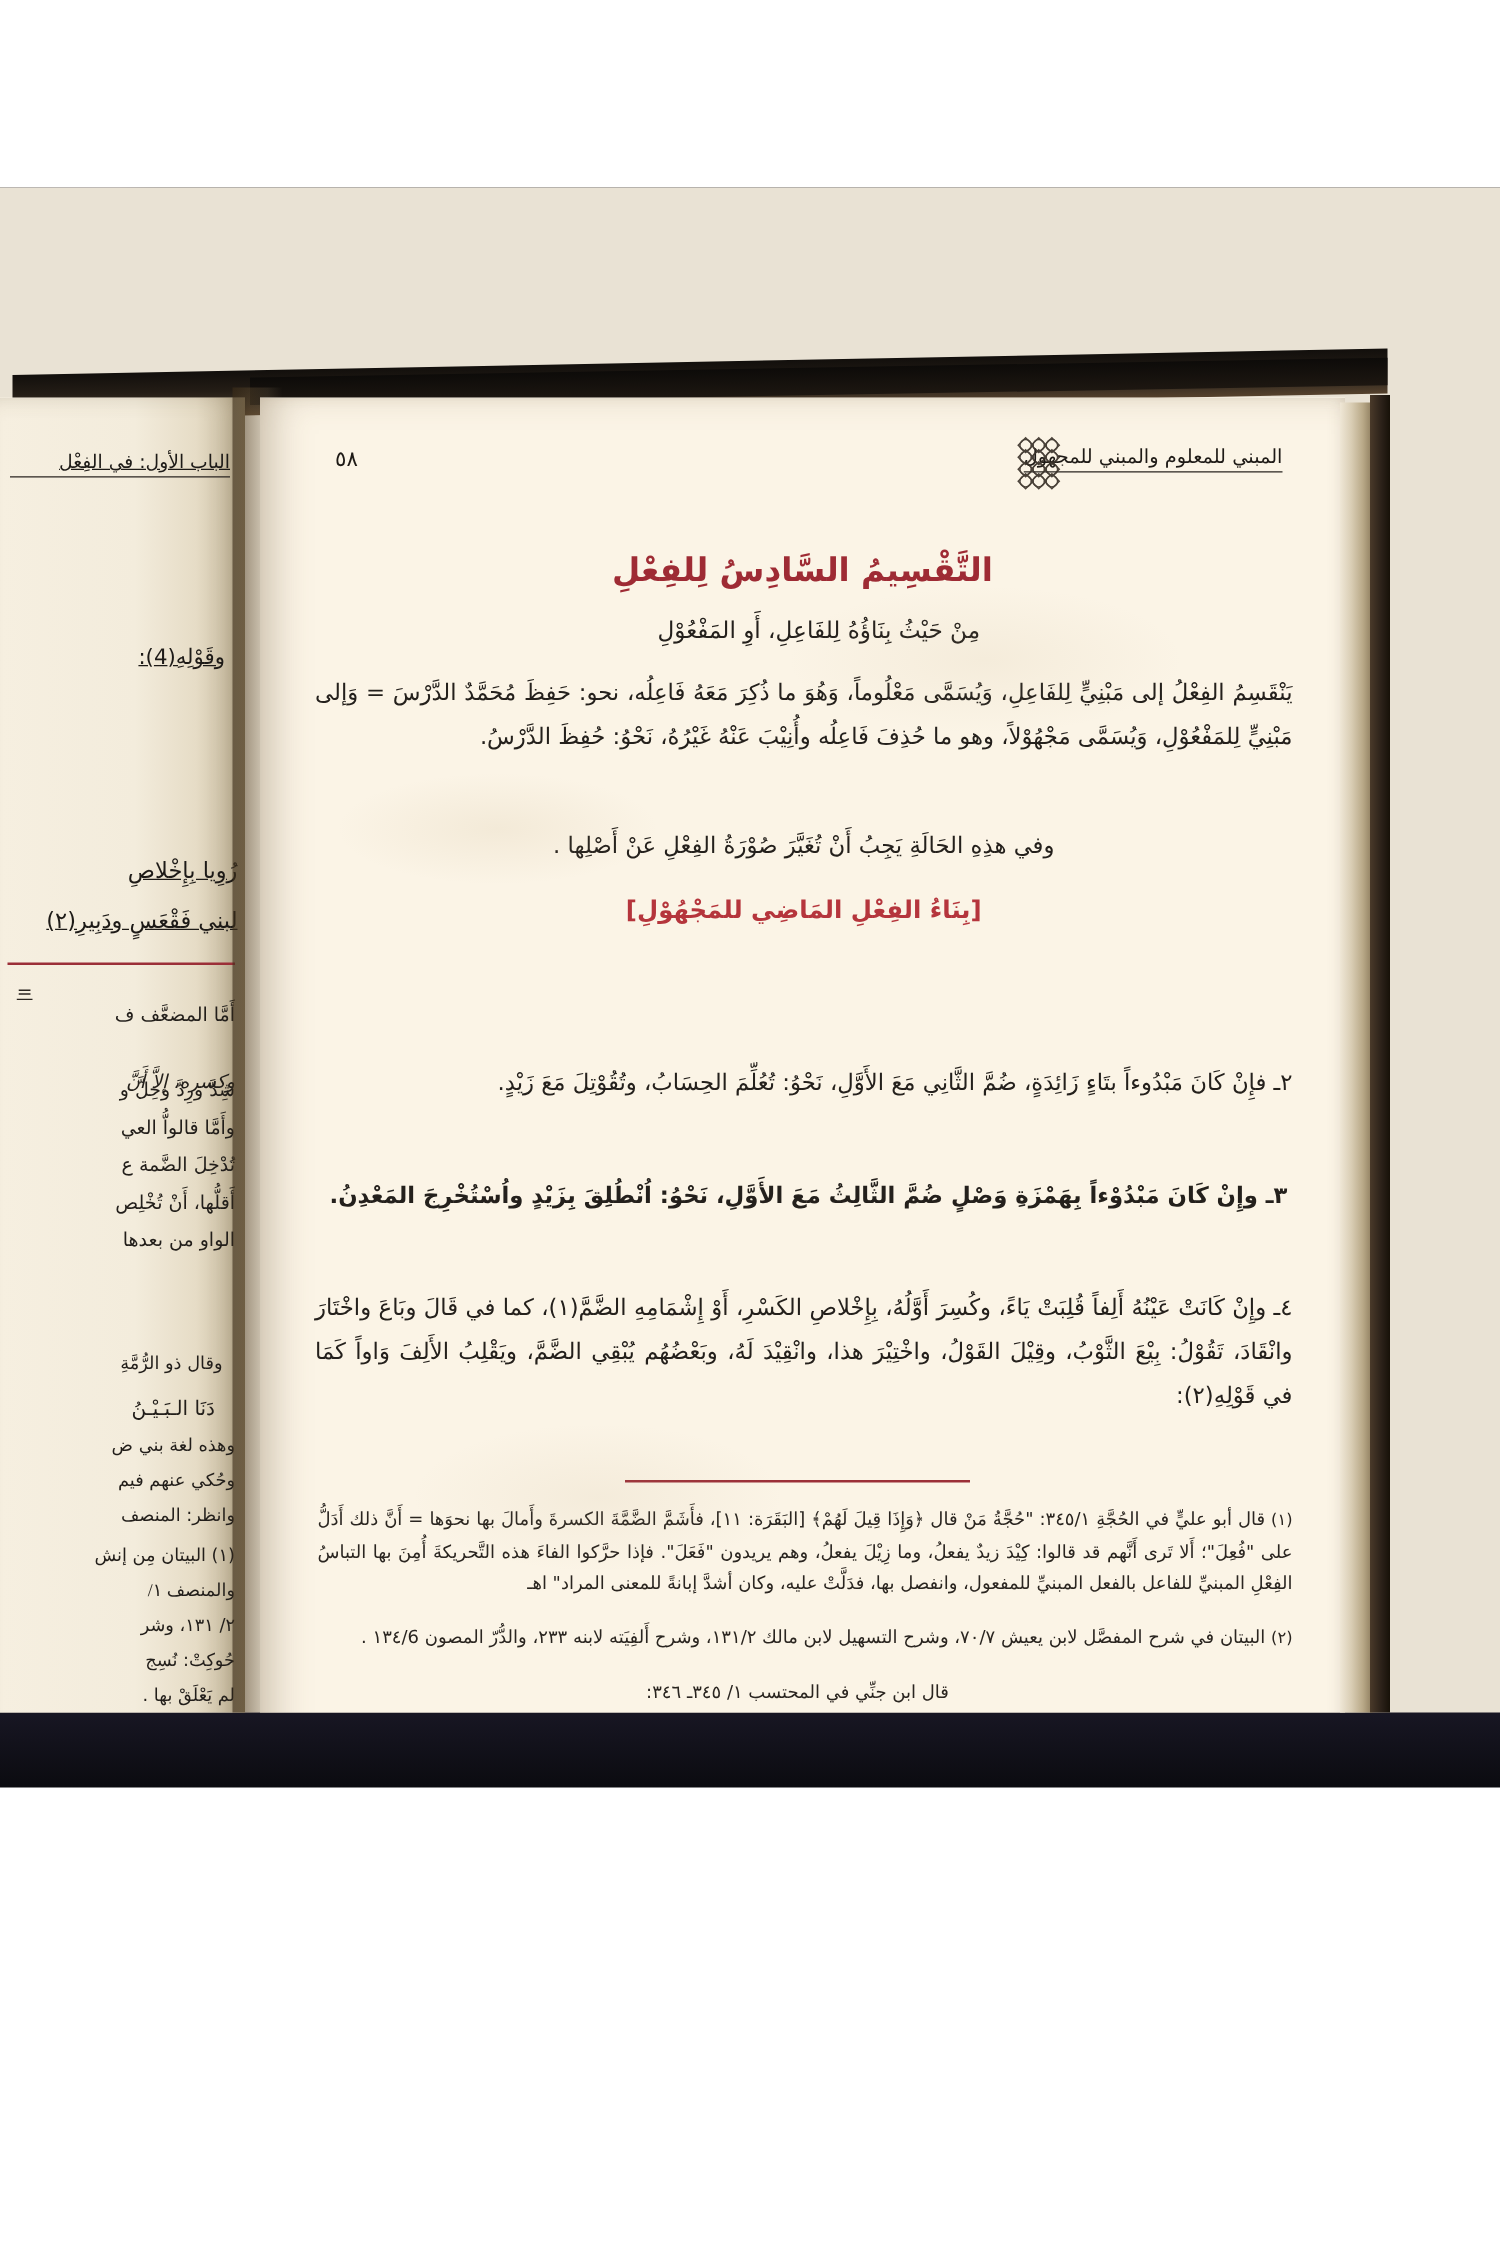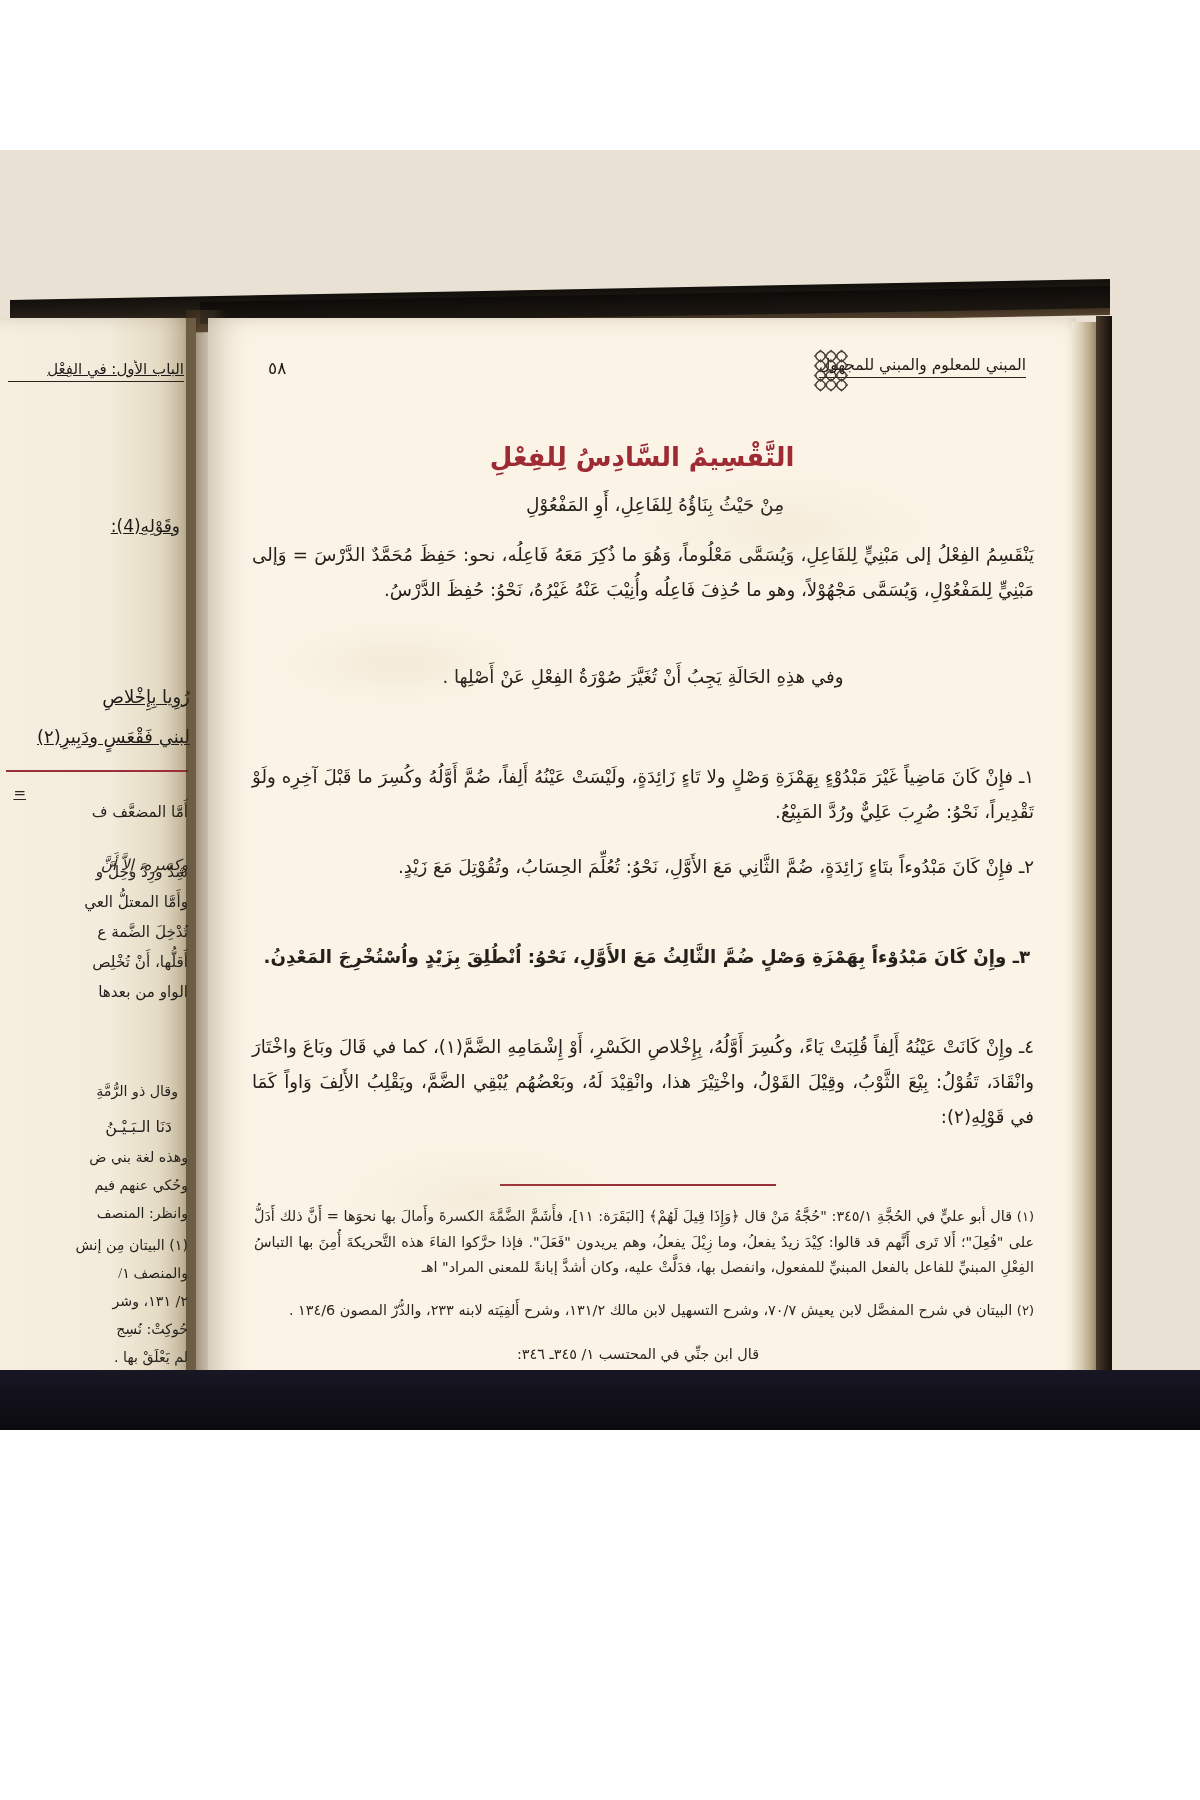--- a/index.html
+++ b/index.html
@@ -179,21 +179,21 @@
 
       <div id="lp-v1" class="lp ar">رُوِيا بِإِخْلاصِ</div>
       <div id="lp-v2" class="lp ar">لبني فَقْعَسٍ ودَبِيرِ(٢)</div>
 
       <div id="lp-rule"></div>
       <div id="lp-eq" class="lp ar">=</div>
 
       <div class="lpf ar" style="right:8px;top:482px;">أَمَّا المضعَّف ف</div>
       <div class="lpf ar" style="right:8px;top:535px;font-style:italic;">وكسره، إلاَّ أَنَّ</div>
       <div class="lpf ar" style="right:8px;top:542px;">شِدَّ ورِدَّ وحِلَّ و</div>
-      <div class="lpf ar" style="right:8px;top:572px;">وأَمَّا المعتلُّ العي</div>
+      <div class="lpf ar" style="right:8px;top:572px;">وأَمَّا قالواُّ العي</div>
       <div class="lpf ar" style="right:8px;top:602px;">تُدْخِلَ الضَّمة ع</div>
       <div class="lpf ar" style="right:8px;top:632px;">أَقلُّها، أَنْ تُخْلِص</div>
       <div class="lpf ar" style="right:8px;top:662px;">الواو من بعدها</div>
 
       <div class="lpf2 ar" style="right:18px;top:762px;">وقال ذو الرُّمَّةِ</div>
       <div class="lpf2 ar" style="right:24px;top:796px;font-size:16px;letter-spacing:2px;">دَنَا الـبَـيْـنُ</div>
       <div class="lpf2 ar" style="right:8px;top:828px;">وهذه لغة بني ض</div>
       <div class="lpf2 ar" style="right:8px;top:856px;">وحُكي عنهم فيم</div>
       <div class="lpf2 ar" style="right:8px;top:884px;">وانظر: المنصف</div>
       <div class="lpf2 ar" style="right:8px;top:916px;">(١)  البيتان مِن إنش</div>
@@ -248,22 +248,22 @@
       <div id="pagenum" class="ar">٥٨</div>
     </div>
 
     <div id="main-title" class="ar">التَّقْسِيمُ السَّادِسُ لِلفِعْلِ</div>
 
     <div id="subtitle" class="ar">مِنْ حَيْثُ بِنَاؤُهُ لِلفَاعِلِ، أَوِ المَفْعُوْلِ</div>
 
     <div class="pg para ar" id="p1">يَنْقَسِمُ الفِعْلُ إلى مَبْنِيٍّ لِلفَاعِلِ، وَيُسَمَّى مَعْلُوماً، وَهُوَ ما ذُكِرَ مَعَهُ فَاعِلُه، نحو: حَفِظَ مُحَمَّدٌ الدَّرْسَ = وَإلى مَبْنِيٍّ لِلمَفْعُوْلِ، وَيُسَمَّى مَجْهُوْلاً، وهو ما حُذِفَ فَاعِلُه وأُنِيْبَ عَنْهُ غَيْرُهُ، نَحْوُ: حُفِظَ الدَّرْسُ.</div>
     <div class="pg para ar" id="p2">وفي هذِهِ الحَالَةِ يَجِبُ أَنْ تُغَيَّرَ صُوْرَةُ الفِعْلِ عَنْ أَصْلِها .</div>
 
-
-    <div class="pg para ar" id="p3">١ـ فإِنْ كَانَ مَاضِياً غَيْرَ مَبْدُوْءٍ بِهَمْزَةِ وَصْلٍ ولا تَاءٍ زَائِدَةٍ، ولَيْسَتْ عَيْنُهُ أَلِفاً، ضُمَّ أَوَّلُهُ وكُسِرَ ما قَبْلَ آخِرِه ولَوْ تَقْدِيراً، نَحْوُ: ضُرِبَ عَلِيٌّ ورُدَّ المَبِيْعُ.</div>
+    <div id="sec-head" class="ar">[بِنَاءُ الفِعْلِ المَاضِي للمَجْهُوْلِ]</div>
+
     <div class="pg para ar" id="p4">٢ـ فإِنْ كَانَ مَبْدُوءاً بتَاءٍ زَائِدَةٍ، ضُمَّ الثَّانِي مَعَ الأَوَّلِ، نَحْوُ: تُعُلِّمَ الحِسَابُ، وتُقُوْتِلَ مَعَ زَيْدٍ.</div>
     <div class="pg para ar" id="p5">٣ـ وإِنْ كَانَ مَبْدُوْءاً بِهَمْزَةِ وَصْلٍ ضُمَّ الثَّالِثُ مَعَ الأَوَّلِ، نَحْوُ: اُنْطُلِقَ بِزَيْدٍ واُسْتُخْرِجَ المَعْدِنُ.</div>
     <div class="pg para ar" id="p6">٤ـ وإِنْ كَانَتْ عَيْنُهُ أَلِفاً قُلِبَتْ يَاءً، وكُسِرَ أَوَّلُهُ، بِإِخْلاصِ الكَسْرِ، أَوْ إِشْمَامِهِ الضَّمَّ(١)، كما في قَالَ وبَاعَ واخْتَارَ وانْقَادَ، تَقُوْلُ: بِيْعَ الثَّوْبُ، وقِيْلَ القَوْلُ، واخْتِيْرَ هذا، وانْقِيْدَ لَهُ، وبَعْضُهُم يُبْقِي الضَّمَّ، ويَقْلِبُ الأَلِفَ وَاواً كَمَا في قَوْلِهِ(٢):</div>
 
     <div id="fn-rule"></div>
 
     <div class="pg fn ar" id="fn1">
       <span class="fn-mark">(١)</span>
       <span>قال أبو عليٍّ في الحُجَّةِ ٣٤٥/١: "حُجَّةُ مَنْ قال ﴿وَإِذَا قِيلَ لَهُمْ﴾ [البَقَرَة: ١١]، فأَشَمَّ الضَّمَّةَ الكسرةَ وأَمالَ بها نحوَها = أَنَّ ذلك أَدَلُّ على "فُعِلَ"؛ أَلا تَرى أَنَّهم قد قالوا: كِيْدَ زيدٌ يفعلُ، وما زِيْلَ يفعلُ، وهم يريدون "فَعَلَ". فإذا حرَّكوا الفاءَ هذه التَّحريكةَ أُمِنَ بها التباسُ الفِعْلِ المبنيِّ للفاعل بالفعل المبنيِّ للمفعول، وانفصل بها، فدَلَّتْ عليه، وكان أشدَّ إبانةً للمعنى المراد" اهـ</span>
     </div>

